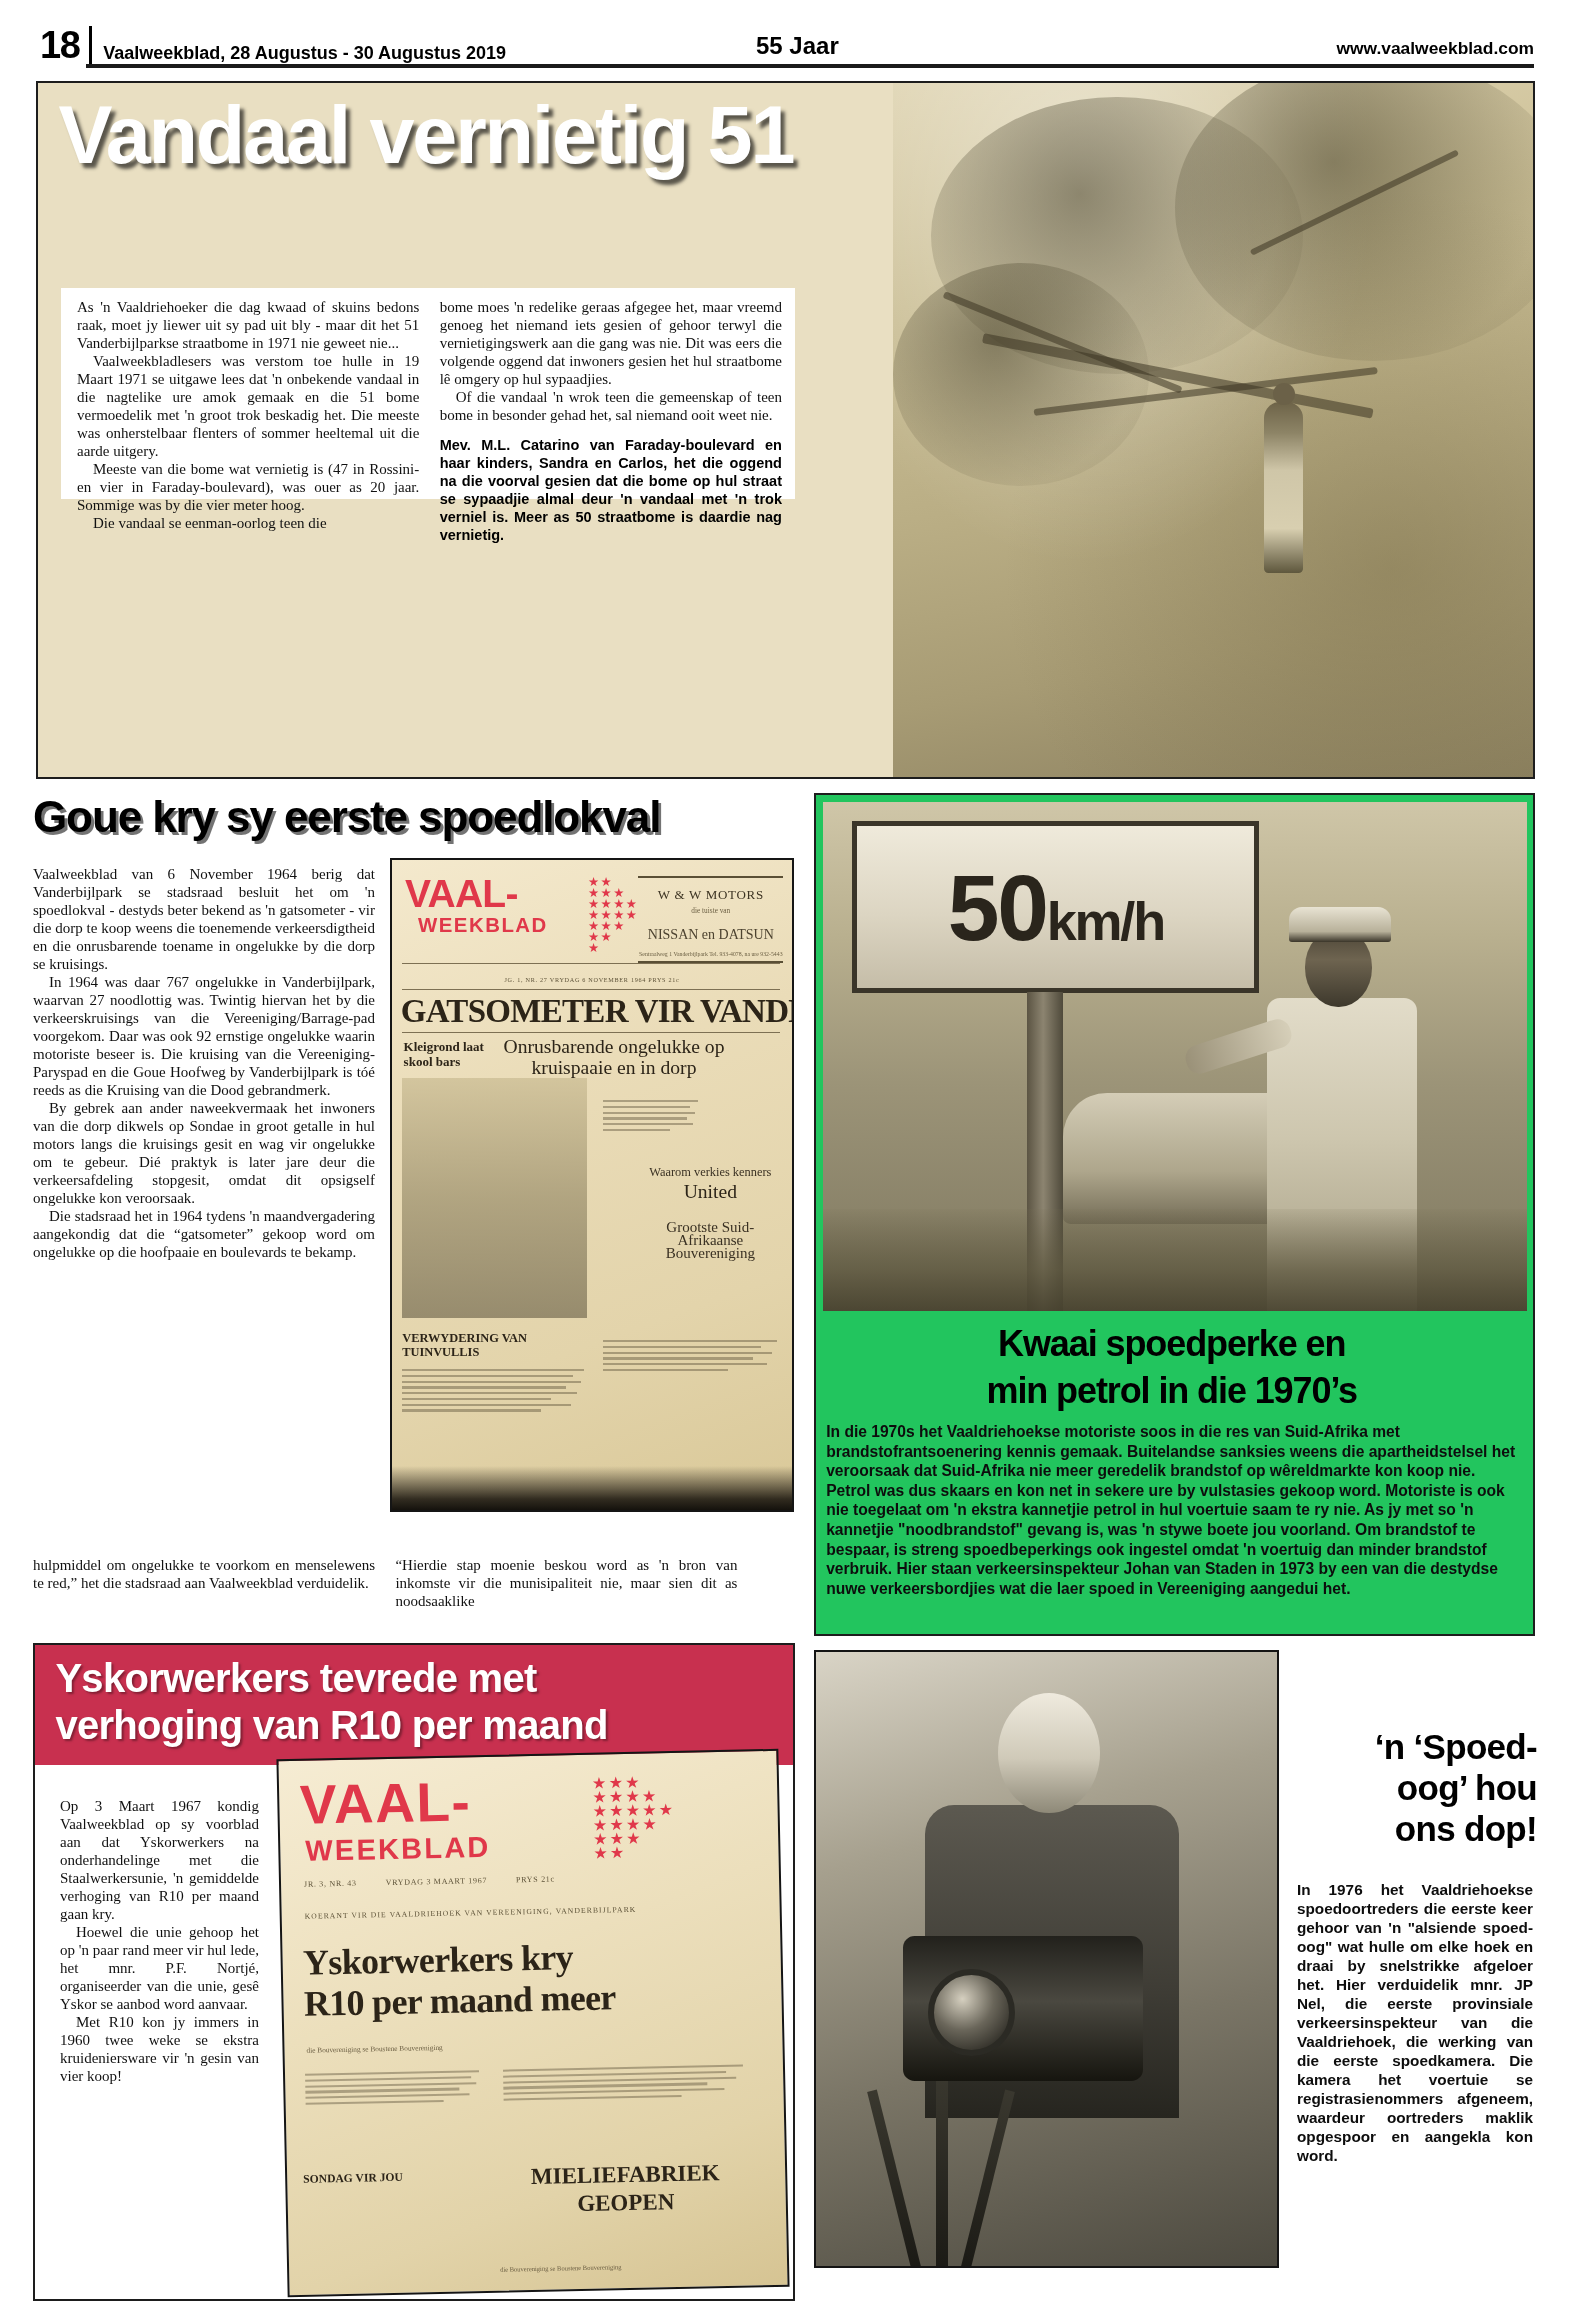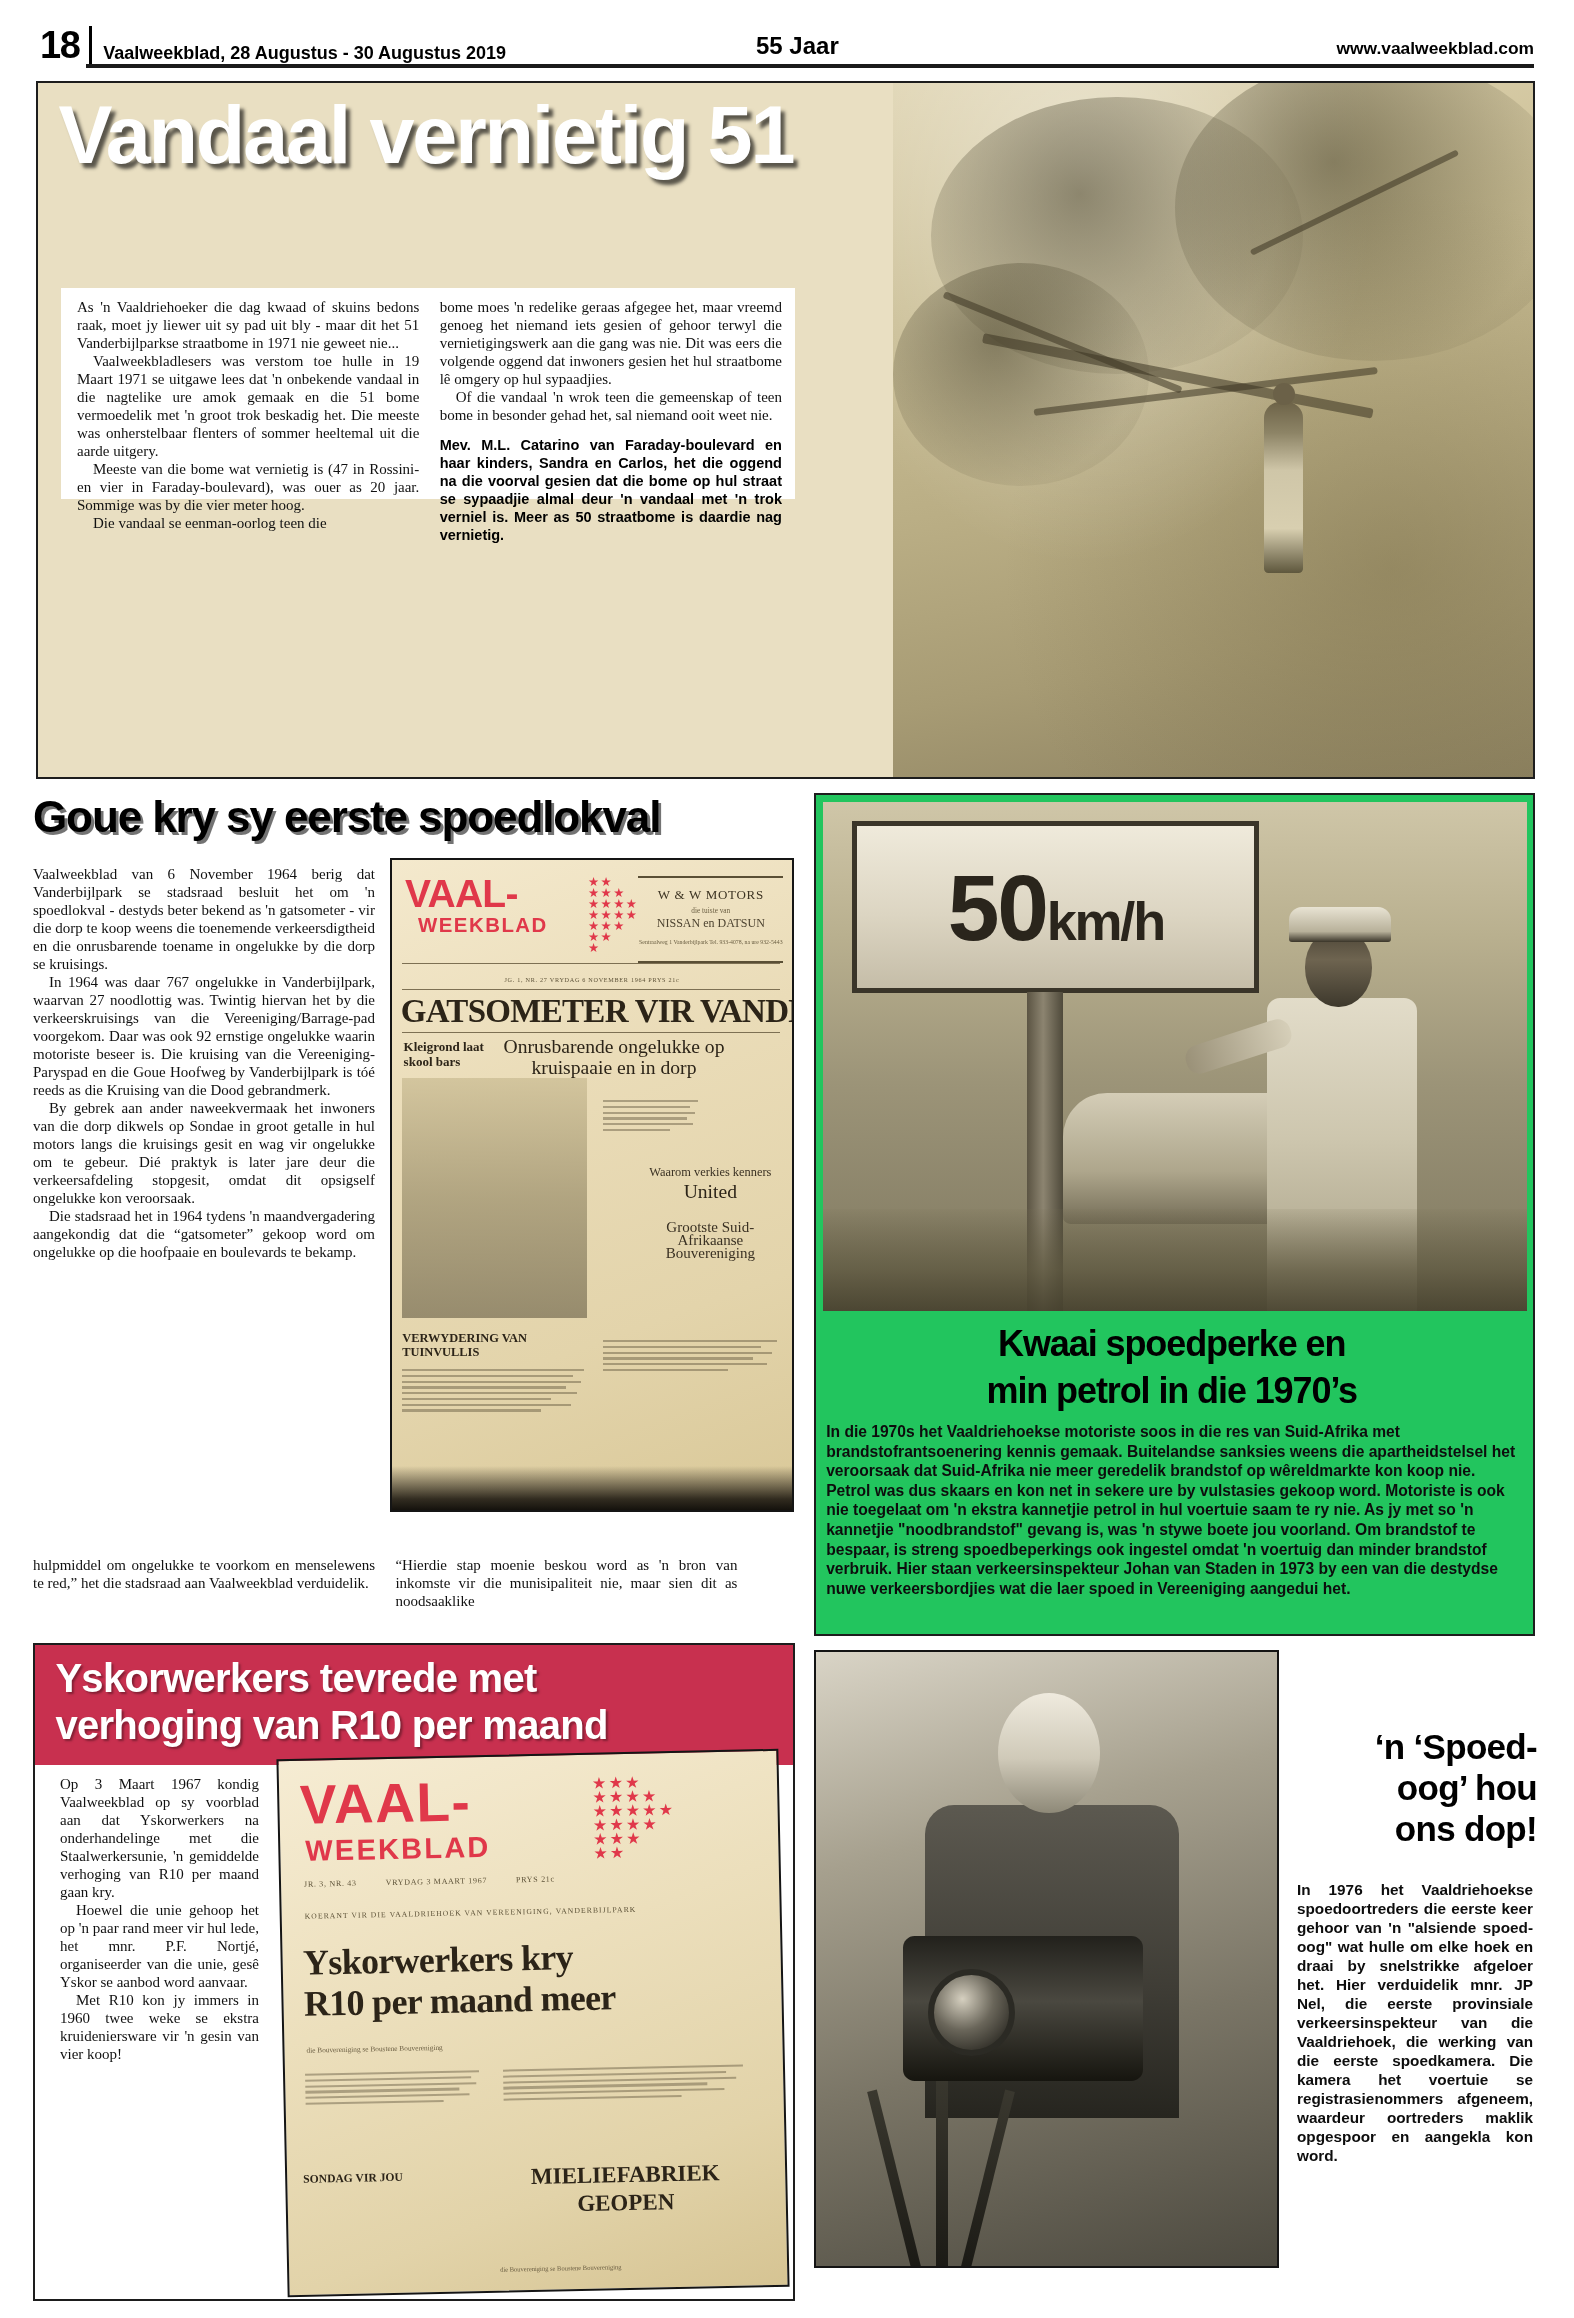--- a/index.html
+++ b/index.html
@@ -134,21 +134,21 @@
     position: absolute; left: 196px; top: 17.4px; width: 87px; height: 95px;
     color: #e0384a; font-size: 12.4px; line-height: 11px; letter-spacing: 1.5px;
   }
   .clip-ad {
     position: absolute; right: 8.7px; top: 16px; width: 145px; height: 87px;
     border-top: 2.2px double #5a4f35; border-bottom: 2.2px double #5a4f35;
     text-align: center; padding-top: 8.7px;
   }
   .clip-ad .t1 { font-family:"Liberation Serif",serif; font-size: 13px; color:#3d3423; letter-spacing:0.7px;}
   .clip-ad .t2 { font-family:"Liberation Serif",serif; font-size: 7.3px; color:#6b5f43; margin-top:2.9px;}
-  .clip-ad .t3 { font-family:"Liberation Serif",serif; font-size: 12px; color:#4d4330; margin-top:1px;}
+  .clip-ad .t3 { font-family:"Liberation Serif",serif; font-size: 14px; color:#4d4330; margin-top:12px;}
   .clip-ad .t4 { font-family:"Liberation Serif",serif; font-size: 5.8px; color:#6b5f43; margin-top:8.7px;}
   .clip-rule { position:absolute; left:10.2px; width: 378px; height:0.7px; background:#7d7053; }
   .clip-strap {
     position: absolute; left: 14.5px; top: 116px; width: 371px;
     font-family:"Liberation Serif",serif; font-size: 6.2px; color:#5d5238;
     letter-spacing: 0.7px; text-align:center;
   }
   .clip-banner {
     position: absolute; left: 8.7px; top: 135px; width: 385px;
     font-family: "Liberation Serif", serif;
@@ -273,21 +273,21 @@
     background: #c8304f;
   }
   .ysk-head {
     position: absolute; left: 20.4px; top: 10.2px; width: 720px;
     font-family: "Liberation Sans", sans-serif;
     font-weight: bold; font-size: 40px; line-height: 47px;
     color: #ffffff; letter-spacing: -0.7px;
     text-shadow: 2.2px 2.2px 2.2px rgba(0,0,0,.35);
   }
   .ysk-col {
-    position: absolute; left: 25px; top: 130px; width: 199px;
+    position: absolute; left: 25px; top: 152px; width: 199px;
   }
   .ysk-clip {
     position: absolute; left: 247px; top: 109px; width: 502px; height: 538px;
     border: 2.9px solid #151515;
     background: linear-gradient(160deg,#f6ecd3 0%,#ecdfbc 40%,#e2d3a9 75%,#d6c493 100%);
     overflow: hidden;
     transform: rotate(-1.2deg);
   }
   .yclip-vaal {
     position: absolute; left: 20.4px; top: 19px;

